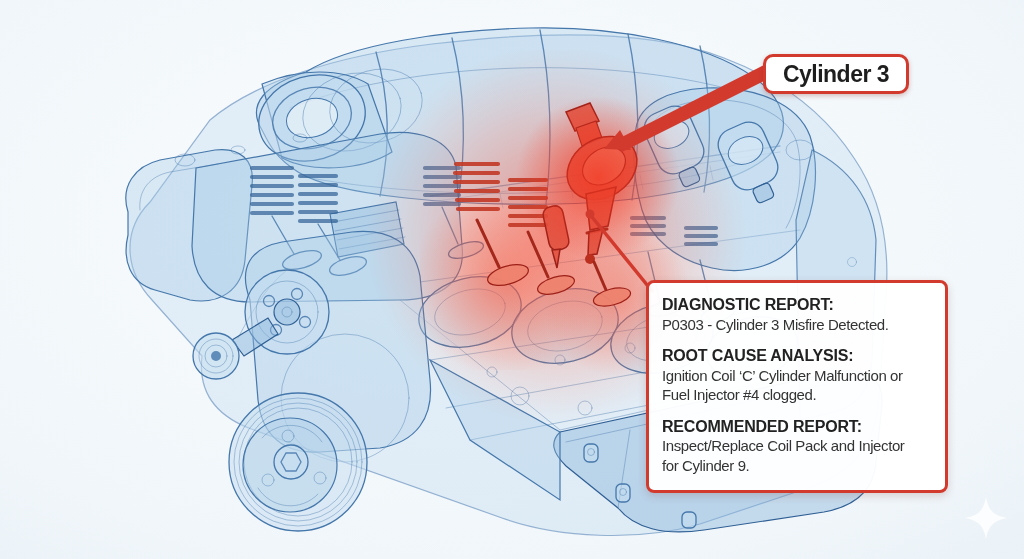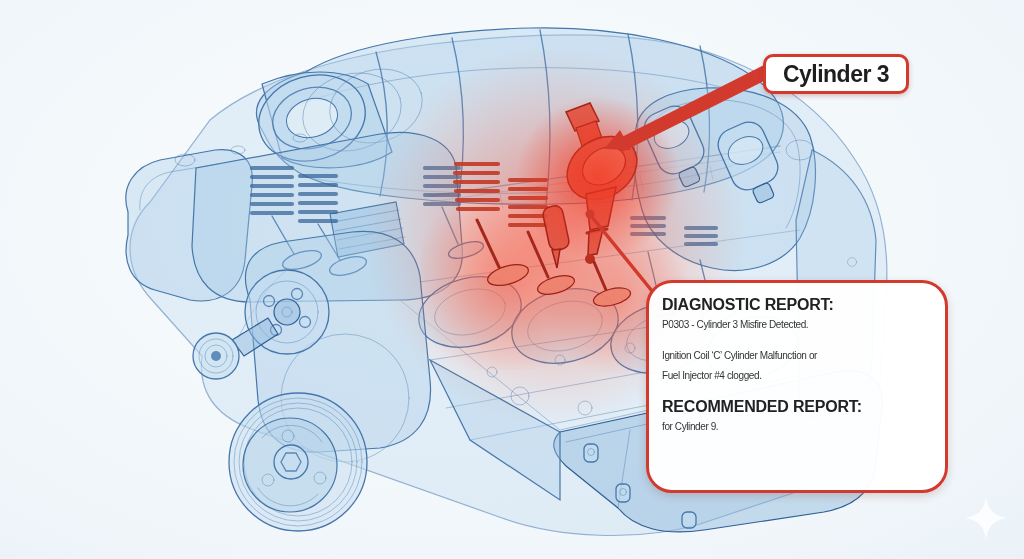--- a/index.html
+++ b/index.html
@@ -28,27 +28,27 @@
 
   .callout{
     position:absolute;left:763px;top:54px;width:146px;height:40px;box-sizing:border-box;
     background:#fff;border:3px solid var(--accent-red,#d23a2e);border-radius:10px;
     display:flex;align-items:center;justify-content:center;
     font-weight:bold;font-size:23px;letter-spacing:-.5px;color:#1e1e1e;
     box-shadow:0 2px 5px rgba(140,40,30,.28);
   }
   .panel{
     position:absolute;left:646px;top:280px;width:302px;height:213px;box-sizing:border-box;
-    background:rgba(255,255,255,.97);border:3.5px solid var(--accent-red,#d23a2e);border-radius:26px;
+    background:rgba(255,255,255,.97);border:3.5px solid var(--accent-red,#d23a2e);border-radius:8px;
     padding:12px 8px 0 13px;color:var(--panel-text,#2b2b2b);
     box-shadow:0 3px 9px rgba(120,50,40,.2);
   }
   .sec{margin-bottom:12px}
   .h{font-weight:bold;font-size:16px;line-height:19.5px;letter-spacing:-.2px;color:#222;white-space:nowrap}
-  .b{font-size:10px;line-height:19.5px;letter-spacing:-.4px;color:#333;white-space:nowrap}
+  .b{font-size:15px;line-height:19.5px;letter-spacing:-.4px;color:#333;white-space:nowrap}
 </style>
 </head>
 <body>
 
 <div class="stage">
 
   <svg class="engine-svg" viewBox="0 0 1024 559">
     <defs>
       <radialGradient id="gA" gradientUnits="userSpaceOnUse" cx="556" cy="235" r="190">
         <stop offset="0" stop-color="#ff4830" stop-opacity=".55"></stop>
@@ -275,22 +275,24 @@
   <div class="callout">
     <span>Cylinder 3</span>
   </div>
 
   <div class="panel">
     <div class="sec">
       <div class="h">DIAGNOSTIC REPORT:</div>
       <div class="b">P0303 - Cylinder 3 Misfire Detected.</div>
     </div>
     <div class="sec">
+      <div class="h">ROOT CAUSE ANALYSIS:</div>
       <div class="b">Ignition Coil ‘C’ Cylinder Malfunction or</div>
       <div class="b">Fuel Injector #4 clogged.</div>
     </div>
     <div class="sec">
       <div class="h">RECOMMENDED REPORT:</div>
+      <div class="b">Inspect/Replace Coil Pack and Injector</div>
       <div class="b">for Cylinder 9.</div>
     </div>
   </div>
 
 </div>
 
 </body></html>

